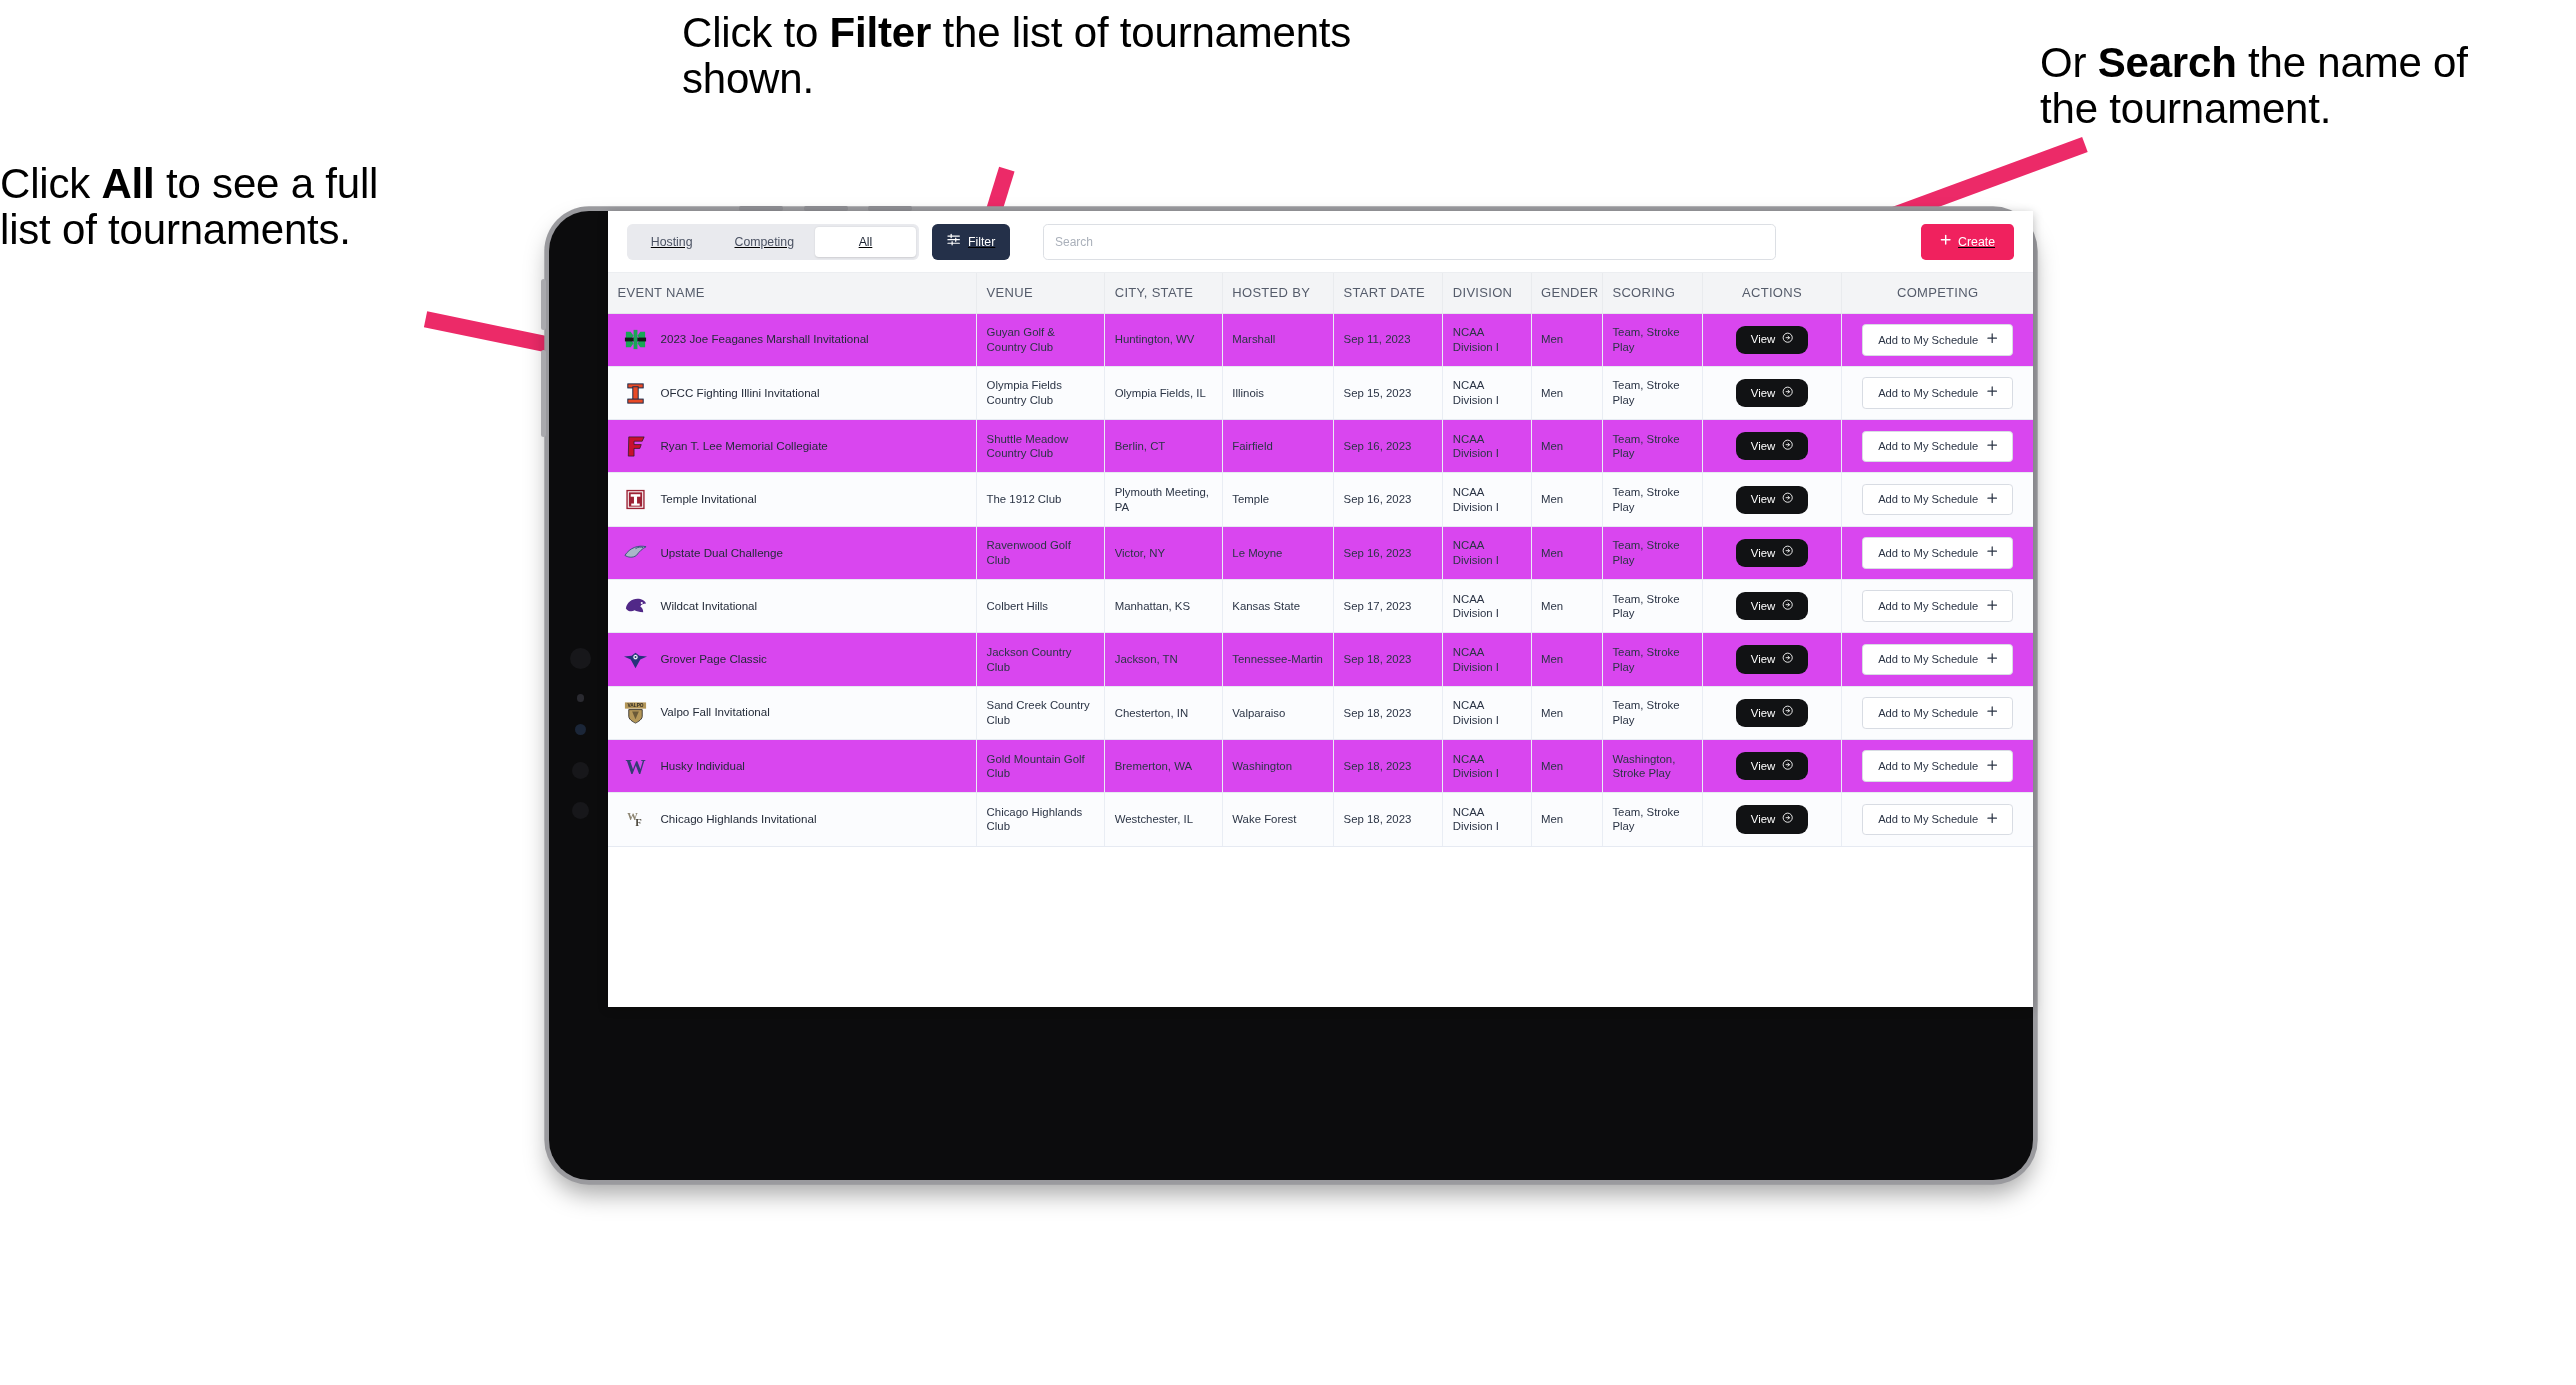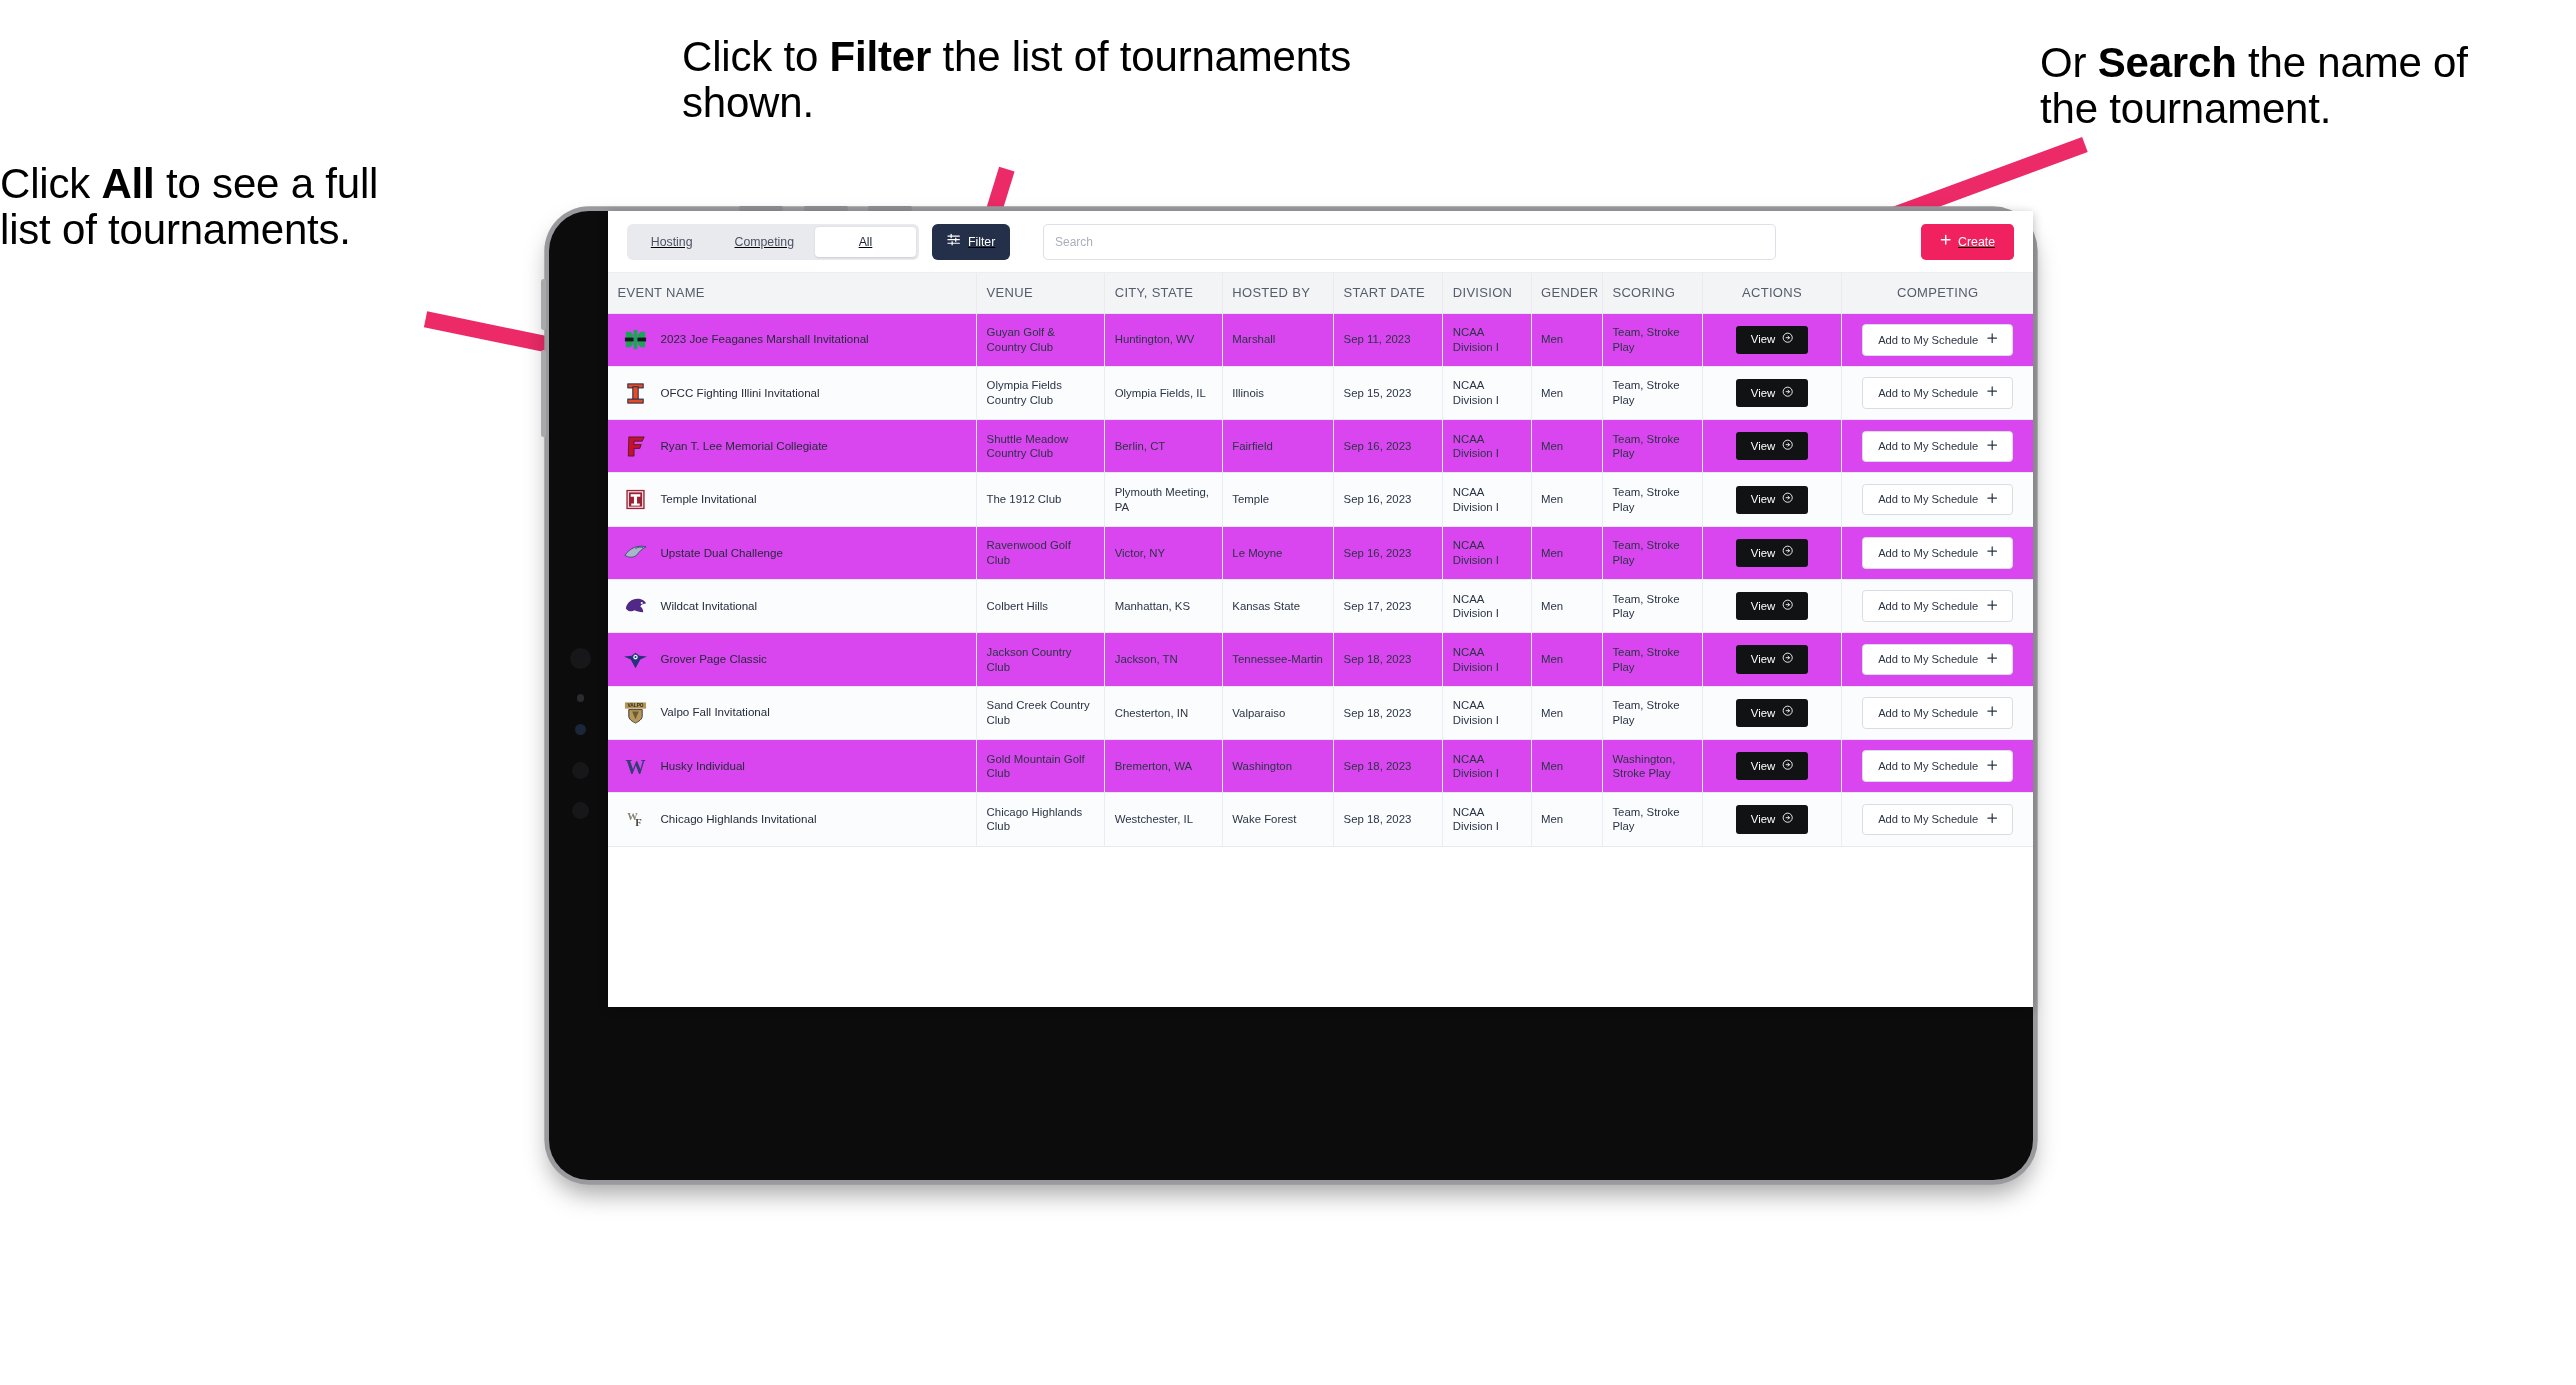--- a/index.html
+++ b/index.html
@@ -22,21 +22,21 @@
     font-family: "Liberation Sans", sans-serif;
     font-size: 42px;
     line-height: 1.1;
     font-weight: 400;
     letter-spacing: -0.2px;
     white-space: pre-line;
   }
   .callout b { font-weight: 700; }
 
   #callout-all      { left: 0px;    top: 161px; width: 437px; }
-  #callout-filter   { left: 682px;  top: 9.5px;  width: 684px; margin-top: 24px; }
+  #callout-filter   { left: 682px;  top: 9.5px;  width: 684px; }
   #callout-search   { left: 2040px; top: 40px;  width: 456px; }
 
   .arrow-layer {
     position: absolute;
     left: 0; top: 0;
     width: 2576px; height: 1386px;
     pointer-events: none;
   }
 
   
@@ -297,21 +297,21 @@
   }
   .event-name { font-size: 11.6px; color: #242b39; }
 
   .cell-actions { text-align: center; }
   .cell-competing { text-align: center; }
 
   .view-btn {
     display: inline-flex; align-items: center; justify-content: center; gap: 6.6px;
     background: #111214;
     color: #ffffff;
-    border-radius: 3px;
+    border-radius: 9px;
     font-size: 11.4px;
     padding: 6.6px 15px;
     cursor: pointer;
   }
   .add-btn {
     display: inline-flex; align-items: flex-start; justify-content: center; gap: 8.5px;
     background: #ffffff;
     color: #2b3445;
     border: 0.9px solid #d8dce3;
     border-radius: 3.8px;

